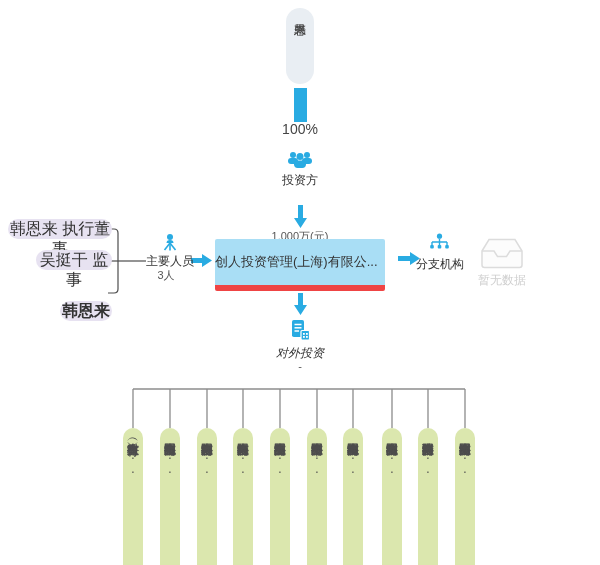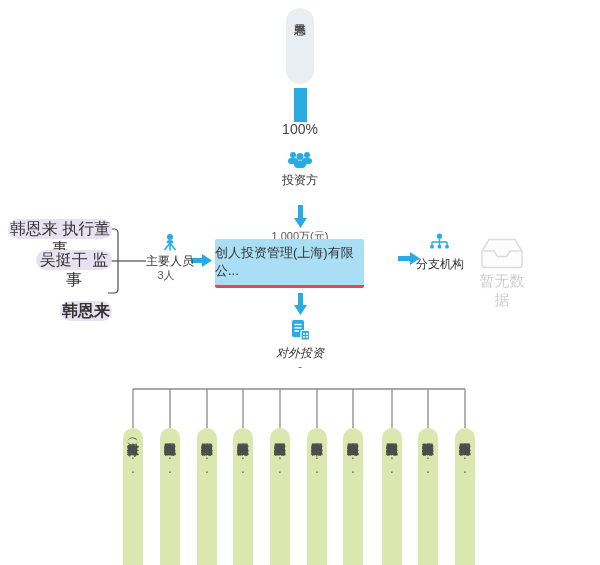--- a/index.html
+++ b/index.html
@@ -20,35 +20,35 @@
   .mini-person .head{width:5px;height:5px;border-radius:50%;background:#9aaab6;margin:0 auto;}
   .mini-person .body{width:9px;height:5px;border-radius:5px 5px 1px 1px;background:#9aaab6;margin-top:1px;}
   
   .own-bar{left:294px;top:88px;width:13px;height:34px;background:#29abe2;}
   .pct{left:270px;top:121px;width:60px;font-size:14px;color:#444;}
   
   .lbl{font-size:12px;color:#333;}
   .sub{font-size:11px;color:#555;}
   
   .company-box{
-    left:215px;top:239px;width:149px;height:46px;background:#a9def5;border-bottom:3px solid #ef4444;
-    display:flex;align-items:center;justify-content:flex-end;font-size:13px;color:#333;border-radius:2px;
+    left:215px;top:239px;width:170px;height:46px;background:#a9def5;border-bottom:6px solid #ef4444;
+    display:flex;align-items:center;justify-content:flex-start;font-size:13px;color:#333;border-radius:2px;
   }
   
   .member-pill{
     height:20px;line-height:20px;background:#e7e2f1;border-radius:10px;
     font-size:16px;color:#333;text-align:center;
   }
   
   .invest-box{
     top:428px;width:20px;height:175px;background:#dbe7ae;border-radius:10px;
     writing-mode:vertical-rl;text-orientation:upright;font-size:12px;line-height:20px;
     color:#4d4d4d;padding-top:6px;box-sizing:border-box;
   }
-  .gray-txt{color:#cfcfcf;font-size:15px;font-family:Liberation Serif, serif;}
+  .gray-txt{color:#cfcfcf;font-size:12px;font-family:Liberation Serif, serif;}
   svg{display:block;}
   #wires{left:0;top:0;pointer-events:none;}
 </style>
 </head>
 <body>
 
 <div id="stage">
 
   <svg id="wires" class="abs" width="600" height="565">
 

